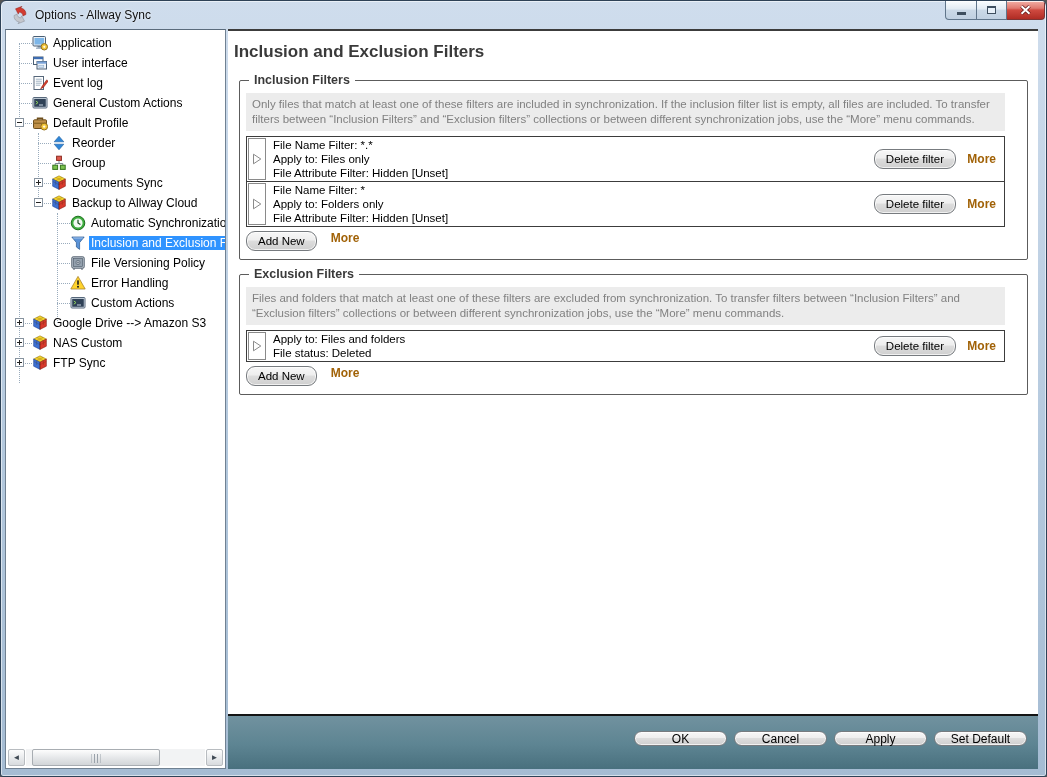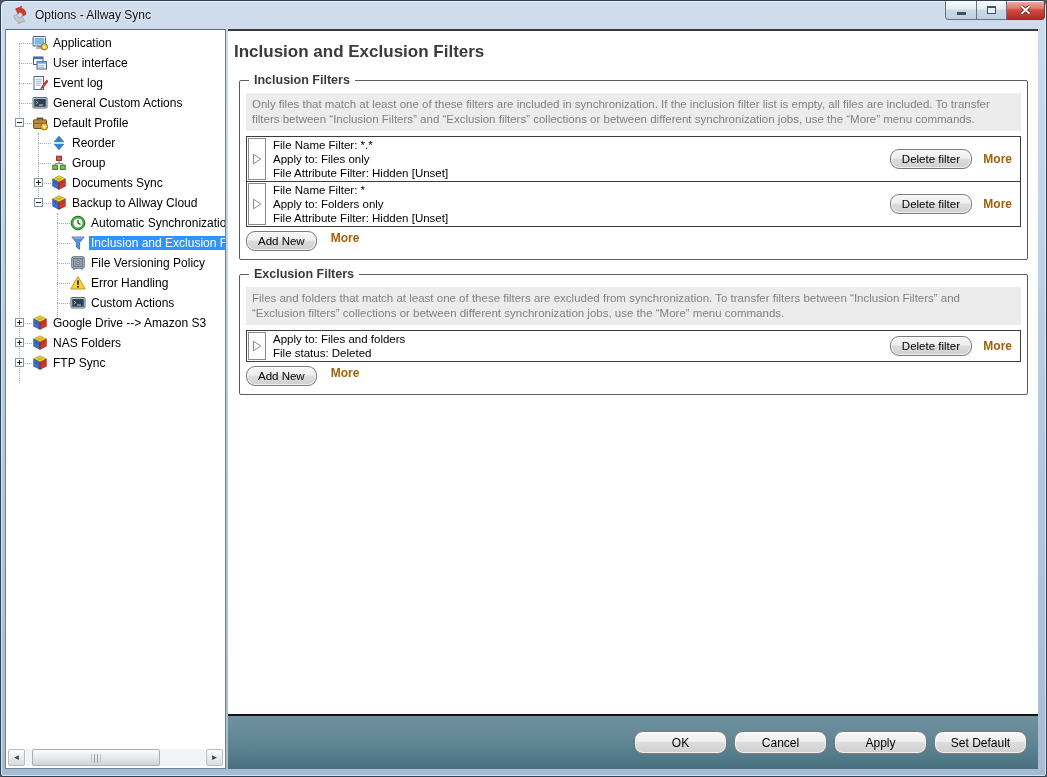--- a/index.html
+++ b/index.html
@@ -51,21 +51,21 @@
   .hs-thumb { position:absolute; left:6px; top:0; width:128px; height:17px; border:1px solid #a8adb2;
     border-radius:2px; background:linear-gradient(#fdfdfd,#e4e6e8 55%,#d2d5d8); }
   .hs-grip { position:absolute; left:50%; top:4px; width:9px; height:9px; transform:translateX(-50%);
     background:repeating-linear-gradient(90deg,#9aa2aa 0 1px,transparent 1px 3px); }
 
   
   .main-panel { flex:1; background:#fff; border-top:2px solid #3c3c3c; display:flex; flex-direction:column; }
   .main-scroll { flex:1; overflow:hidden; padding:9px 8px 0 5px; }
   .page-title { font-size:17px; font-weight:bold; color:#3a3a3a; margin:2px 0 18px 1px; }
 
-  .groupbox { position:relative; border:1px solid #5c5c5c; border-radius:2px; margin:0 2px 14px 6px; padding:12px 6px 6px 6px; }
+  .groupbox { position:relative; border:1px solid #5c5c5c; border-radius:2px; margin:0 2px 14px 6px; padding:12px 22px 6px 6px; }
   .legend { position:absolute; top:-8px; left:9px; background:#fff; padding:0 5px; font-size:12.5px; font-weight:bold; color:#3a3a3a; }
   .desc { background:#ececec; color:#818181; font-size:11.5px; line-height:15px; padding:4px 6px; margin-bottom:6px; }
 
   .frow { position:relative; border:1px solid #3c3c3c; background:#fff; padding:1px 150px 1px 26px; margin-top:-1px; }
   .frow:first-of-type { margin-top:0; }
   .fexp { position:absolute; left:1px; top:1px; bottom:1px; width:18px; border:1px solid #8a8a8a;
     background:#fff; display:flex; align-items:center; justify-content:center; }
   .fline { font-size:11.5px; line-height:14px; color:#000; white-space:nowrap; }
   .del-btn { position:absolute; right:48px; top:50%; transform:translateY(-50%); }
   .more { color:#a16207; font-weight:bold; font-size:12px; cursor:pointer; }
@@ -74,21 +74,21 @@
 
   .win-btn { font-family:"Liberation Sans",sans-serif; font-size:11.5px; color:#000;
     border:1px solid #777b7f; border-radius:9px; padding:3px 11px;
     background:linear-gradient(#f7f7f7,#eeeeee 45%,#dddddd 50%,#cfcfcf);
     box-shadow: inset 0 0 0 1px rgba(255,255,255,.7); }
 
   
   .band { height:55px; border-top:2px solid #141414;
     background:linear-gradient(#71929f,#5d8492 55%,#49707e);
     display:flex; justify-content:flex-end; align-items:flex-start; gap:7px; padding:15px 11px 0 0; }
-  .footer-btn { width:93px; height:23px; padding:0; font-size:12px; }
+  .footer-btn { width:93px; height:15px; padding:0; font-size:12px; }
 </style>
 </head>
 <body>
 
 <div class="window">
 
   <div class="titlebar">
     <span class="app-icon">
       <svg viewBox="0 0 16 16" width="18" height="18">
         <path d="M13.2 7.6c.4-3.1-1.9-5.5-4.6-5.8L9.8.3 4 2.5l2.4 4.7 1-1.8c1.9.3 3.2 1.6 3.2 3.4z" fill="#d23c32" stroke="#8a1f18" stroke-width=".4"></path>
@@ -217,21 +217,21 @@
                 <path d="M4.8 2.4l6.4 3.2M11.2 2.4L4.8 5.6M1.6 6.4L8 9.6l6.4-3.2M8 7.2v7.2M4.6 9.9v-4M11.4 5.9v4" stroke="rgba(60,40,0,.4)" stroke-width=".5" fill="none"></path>
               </svg></span><span class="tlabel" style="margin-left: 45px;">Google Drive --&gt; Amazon S3</span></div>
           <div class="trow"><div class="stub" style="left: 13px;"></div><div class="exp" style="left: 9px;"><svg width="9" height="9" viewBox="0 0 9 9">
                 <rect x="0.5" y="0.5" width="8" height="8" fill="#fff" stroke="#87939f"></rect>
                 <path d="M2 4.5h5M4.5 2v5" stroke="#222" stroke-width="1"></path>
               </svg></div><span class="icon16" style="left: 26px;"><svg viewBox="0 0 16 16">
                 <path d="M8 .8l6.4 3.2L8 7.2 1.6 4z" fill="#f4d12c" stroke="#8a7210" stroke-width=".5"></path>
                 <path d="M1.6 4v7.2L8 14.4V7.2z" fill="#3c6fd2" stroke="#1c3f8a" stroke-width=".5"></path>
                 <path d="M14.4 4v7.2L8 14.4V7.2z" fill="#d8392c" stroke="#7c150c" stroke-width=".5"></path>
                 <path d="M4.8 2.4l6.4 3.2M11.2 2.4L4.8 5.6M1.6 6.4L8 9.6l6.4-3.2M8 7.2v7.2M4.6 9.9v-4M11.4 5.9v4" stroke="rgba(60,40,0,.4)" stroke-width=".5" fill="none"></path>
-              </svg></span><span class="tlabel" style="margin-left: 45px;">NAS Folders</span></div>
+              </svg></span><span class="tlabel" style="margin-left: 45px;">NAS Custom</span></div>
           <div class="trow"><div class="stub" style="left: 13px;"></div><div class="exp" style="left: 9px;"><svg width="9" height="9" viewBox="0 0 9 9">
                 <rect x="0.5" y="0.5" width="8" height="8" fill="#fff" stroke="#87939f"></rect>
                 <path d="M2 4.5h5M4.5 2v5" stroke="#222" stroke-width="1"></path>
               </svg></div><span class="icon16" style="left: 26px;"><svg viewBox="0 0 16 16">
                 <path d="M8 .8l6.4 3.2L8 7.2 1.6 4z" fill="#f4d12c" stroke="#8a7210" stroke-width=".5"></path>
                 <path d="M1.6 4v7.2L8 14.4V7.2z" fill="#3c6fd2" stroke="#1c3f8a" stroke-width=".5"></path>
                 <path d="M14.4 4v7.2L8 14.4V7.2z" fill="#d8392c" stroke="#7c150c" stroke-width=".5"></path>
                 <path d="M4.8 2.4l6.4 3.2M11.2 2.4L4.8 5.6M1.6 6.4L8 9.6l6.4-3.2M8 7.2v7.2M4.6 9.9v-4M11.4 5.9v4" stroke="rgba(60,40,0,.4)" stroke-width=".5" fill="none"></path>
               </svg></span><span class="tlabel" style="margin-left: 45px;">FTP Sync</span></div>
           <div class="guide" style="left: 13px; top: 13px; height: 340px;"></div>

